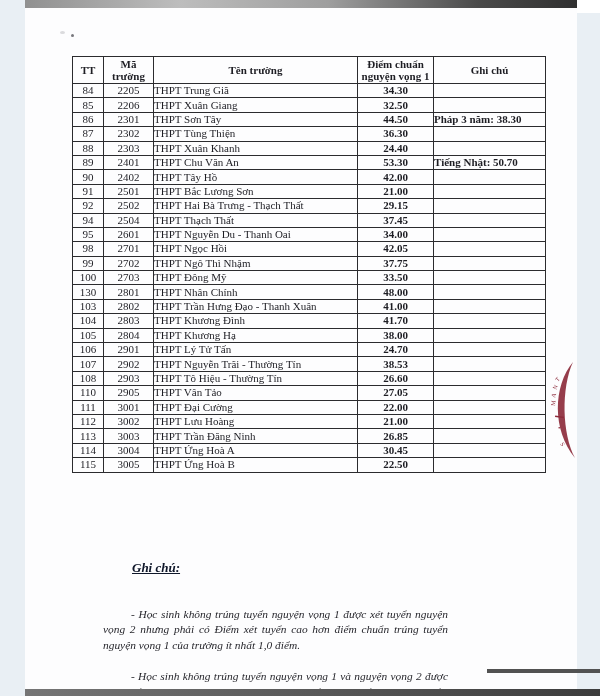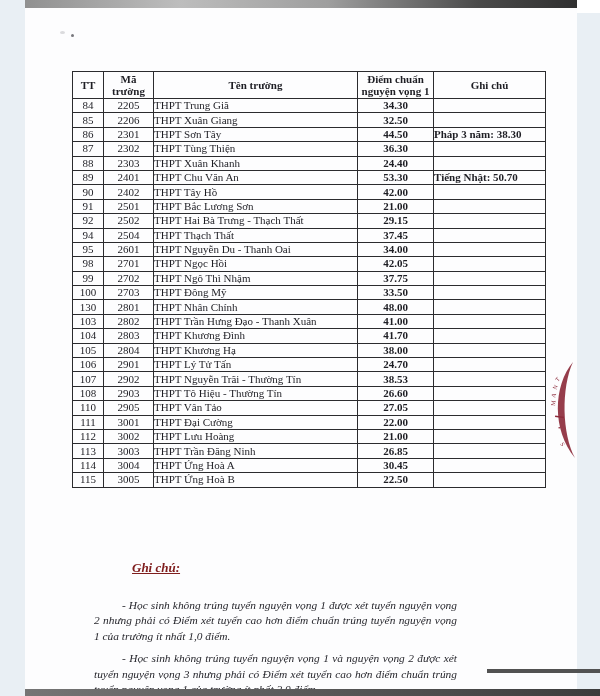--- a/index.html
+++ b/index.html
@@ -20,48 +20,48 @@
   .bottombar{
     position:absolute;left:25px;top:689px;width:575px;height:7px;
     background:linear-gradient(90deg,#757575,#3c3c3c);
   }
   .edgebar{position:absolute;left:487px;top:669px;width:113px;height:4px;background:#525252;}
   .smudge{position:absolute;border-radius:50%;background:#9a9aa0;}
   .smudge.s1{left:60px;top:31px;width:5px;height:3px;opacity:.35;}
   .smudge.s2{left:71px;top:34px;width:3px;height:3px;opacity:.8;background:#55555c;}
 
   table.doc{
-    position:absolute;left:72px;top:71px;width:473px;
+    position:absolute;left:72px;top:56px;width:473px;
     border-collapse:collapse;table-layout:fixed;
     color:#1e1e24;
   }
   table.doc th{
     border:1px solid #2b2b2e;font-weight:bold;font-size:11px;line-height:12px;
     padding:1px 0;text-align:center;vertical-align:middle;height:24px;
   }
   table.doc td{
     border:1px solid #2b2b2e;font-size:11px;line-height:13px;height:13.4px;
     padding:0;white-space:nowrap;overflow:hidden;vertical-align:middle;
   }
   td.c-tt,td.c-code{text-align:center;}
   td.c-name{text-align:left;padding-left:8px;}
   td.c-score{text-align:center;font-weight:bold;}
   td.c-note{text-align:left;padding-left:9px;font-weight:bold;}
 
   .note-heading{
     position:absolute;left:132px;top:560px;
     font-size:13px;font-weight:bold;font-style:italic;text-decoration:underline;
-    color:#7f1d1d;
+    color:#0f172a;
   }
   .notes{
     position:absolute;left:87px;top:591px;width:377px;
     font-size:11.4px;font-style:italic;line-height:15.4px;text-align:justify;
     color:#26262c;
   }
-  .notes p{margin:7px;text-indent:28px;}
+  .notes p{margin:16px;text-indent:28px;}
 
   .stamp{position:absolute;left:546px;top:360px;width:34px;height:100px;}
 </style>
 </head>
 <body>
 
 <div class="canvas">
   <div class="corner-white"></div>
   <div class="topbar"></div>
   <div class="page"></div>

